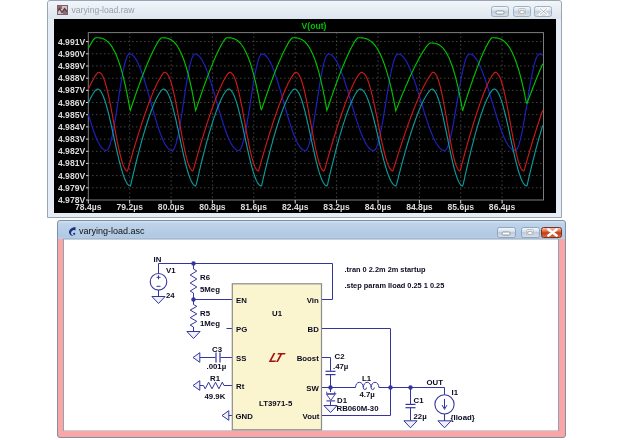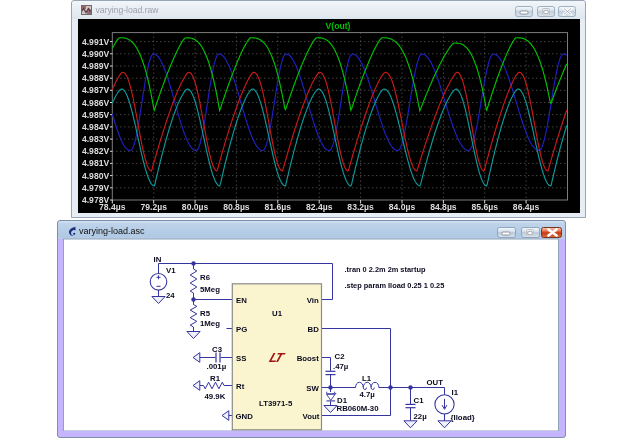--- a/index.html
+++ b/index.html
@@ -1,19 +1,19 @@
 <!DOCTYPE html>
 <html><head><meta charset="utf-8"><style>
 html,body{margin:0;padding:0;background:#fff;width:630px;height:440px;overflow:hidden;
 font-family:"Liberation Sans",sans-serif;}
 *{box-sizing:border-box}
 </style></head>
 <body>
 
-<div style="position:absolute;left:71px;top:0;width:514.5px;height:217.5px;background:#e6edf5;border:1px solid #97a5b5;border-radius:3px 3px 0 0">
+<div style="position:absolute;left:47px;top:0;width:514.5px;height:217.5px;background:#e6edf5;border:1px solid #97a5b5;border-radius:3px 3px 0 0">
   <div style="position:absolute;left:0;top:0;right:0;height:17.5px;background:linear-gradient(#f2f6fa,#dde5ee);border-radius:3px 3px 0 0"></div>
   <svg width="11" height="10" style="position:absolute;left:9px;top:4px">
       <rect x="0" y="0" width="11" height="10" fill="#cfc4c4"></rect>
       <rect x="0" y="0" width="5" height="4" fill="#9a6a66"></rect>
       <rect x="6" y="5" width="5" height="5" fill="#8d6a74"></rect>
       <path d="M0,7 L2.5,3.5 L5,7.5 L7.5,3.5 L10,6.5" stroke="#5d3d44" stroke-width="1.3" fill="none"></path>
       <rect x="0.5" y="0.5" width="10" height="9" fill="none" stroke="#77666e" stroke-width="1"></rect>
     </svg>
   <div style="position:absolute;left:23.5px;top:4px;font-size:8.6px;color:#999fa8">varying-load.raw</div>
   <div style="position:absolute;left:442.9px;top:5.3px;width:17.8px;height:11.1px;border:1px solid #9fb0c1;border-radius:2.5px;background:linear-gradient(#f4f8fb,#d3dde8 45%,#c3cfdd 50%,#d6e0ea);box-sizing:border-box">
@@ -124,21 +124,21 @@
         <g clip-path="url(#pc)" fill="none" stroke-width="1.15">
           <path stroke="#2020c4" d="M96.3,114.0 L97.0,116.5 L97.8,119.0 L98.5,121.5 L99.3,123.9 L100.0,126.2 L100.8,128.5 L101.5,130.7 L102.3,132.8 L103.0,134.8 L103.8,136.7 L104.5,138.5 L105.3,140.2 L106.0,141.8 L106.8,143.2 L107.5,144.6 L108.3,145.8 L109.0,146.8 L109.8,147.8 L110.5,148.6 L111.3,149.3 L112.0,149.8 L112.8,150.2 L113.5,150.4 L114.3,150.5 L115.0,150.3 L115.8,149.6 L116.5,148.5 L117.3,146.8 L118.0,144.7 L118.8,142.1 L119.5,139.1 L120.3,135.8 L121.0,132.1 L121.8,128.1 L122.5,123.8 L123.3,119.3 L124.0,114.6 L124.8,109.8 L125.5,104.9 L126.3,100.0 L127.0,95.1 L127.8,90.2 L128.6,85.5 L129.3,81.0 L130.1,76.7 L130.8,72.7 L131.6,69.0 L132.3,65.6 L133.1,62.6 L133.8,60.0 L134.6,57.8 L135.3,56.1 L136.1,54.9 L136.8,54.2 L137.6,54.0 L138.3,54.1 L139.1,54.3 L139.8,54.7 L140.6,55.2 L141.3,55.9 L142.1,56.7 L142.8,57.6 L143.6,58.7 L144.3,59.9 L145.1,61.3 L145.8,62.8 L146.6,64.4 L147.3,66.1 L148.1,67.9 L148.8,69.8 L149.6,71.8 L150.3,74.0 L151.1,76.2 L151.8,78.5 L152.6,80.8 L153.3,83.2 L154.1,85.7 L154.8,88.3 L155.6,90.8 L156.3,93.4 L157.1,96.1 L157.8,98.7 L158.6,101.4 L159.3,104.1 L160.1,106.7 L160.8,109.4 L161.6,112.0 L162.3,114.6 L163.1,117.2 L163.8,119.7 L164.6,122.2 L165.3,124.6 L166.1,126.9 L166.8,129.1 L167.6,131.3 L168.3,133.4 L169.1,135.4 L169.8,137.3 L170.6,139.1 L171.3,140.7 L172.1,142.3 L172.8,143.7 L173.6,145.0 L174.3,146.2 L175.1,147.2 L175.8,148.1 L176.6,148.9 L177.3,149.5 L178.1,150.0 L178.8,150.3 L179.6,150.5 L180.3,150.5 L181.1,150.1 L181.8,149.2 L182.6,147.8 L183.3,145.9 L184.1,143.5 L184.8,140.7 L185.6,137.5 L186.3,134.0 L187.1,130.1 L187.8,125.9 L188.6,121.5 L189.3,116.8 L190.1,112.0 L190.8,107.1 L191.6,102.2 L192.3,97.2 L193.1,92.3 L193.8,87.5 L194.6,82.9 L195.3,78.5 L196.1,74.3 L196.8,70.4 L197.6,66.8 L198.3,63.7 L199.1,60.9 L199.8,58.6 L200.6,56.7 L201.3,55.3 L202.1,54.4 L202.8,54.0 L203.6,54.0 L204.3,54.2 L205.1,54.5 L205.8,55.0 L206.6,55.6 L207.3,56.3 L208.1,57.2 L208.8,58.1 L209.6,59.3 L210.3,60.5 L211.1,61.9 L211.8,63.4 L212.6,65.0 L213.3,66.7 L214.1,68.5 L214.8,70.4 L215.6,72.4 L216.3,74.5 L217.1,76.7 L217.8,78.9 L218.6,81.2 L219.3,83.6 L220.1,86.0 L220.8,88.5 L221.6,91.0 L222.3,93.6 L223.1,96.2 L223.8,98.8 L224.6,101.4 L225.3,104.0 L226.1,106.6 L226.8,109.2 L227.6,111.7 L228.3,114.3 L229.1,116.8 L229.8,119.2 L230.6,121.6 L231.3,124.0 L232.1,126.3 L232.8,128.5 L233.6,130.7 L234.3,132.7 L235.1,134.7 L235.8,136.6 L236.6,138.4 L237.3,140.0 L238.1,141.6 L238.8,143.1 L239.6,144.4 L240.3,145.6 L241.1,146.7 L241.8,147.6 L242.6,148.4 L243.3,149.1 L244.1,149.7 L244.8,150.1 L245.6,150.4 L246.3,150.5 L247.1,150.4 L247.8,149.9 L248.6,148.9 L249.3,147.4 L250.1,145.5 L250.8,143.1 L251.6,140.4 L252.3,137.2 L253.1,133.7 L253.8,129.9 L254.6,125.8 L255.3,121.4 L256.1,116.9 L256.8,112.2 L257.6,107.5 L258.3,102.6 L259.1,97.8 L259.8,93.0 L260.6,88.3 L261.3,83.7 L262.1,79.4 L262.8,75.2 L263.6,71.4 L264.3,67.8 L265.1,64.6 L265.8,61.8 L266.6,59.3 L267.3,57.3 L268.1,55.8 L268.8,54.7 L269.6,54.1 L270.3,54.0 L271.1,54.1 L271.8,54.4 L272.6,54.8 L273.3,55.3 L274.1,56.0 L274.8,56.8 L275.6,57.7 L276.3,58.8 L277.1,60.0 L277.8,61.4 L278.6,62.8 L279.3,64.4 L280.1,66.1 L280.8,67.9 L281.6,69.8 L282.3,71.8 L283.1,73.9 L283.8,76.1 L284.6,78.3 L285.3,80.6 L286.1,83.0 L286.8,85.5 L287.6,88.0 L288.3,90.5 L289.1,93.1 L289.8,95.7 L290.6,98.3 L291.3,100.9 L292.1,103.5 L292.8,106.2 L293.6,108.8 L294.3,111.4 L295.1,114.0 L295.8,116.5 L296.6,119.0 L297.3,121.4 L298.1,123.8 L298.8,126.2 L299.6,128.4 L300.3,130.6 L301.1,132.7 L301.8,134.7 L302.6,136.6 L303.3,138.4 L304.1,140.1 L304.8,141.6 L305.6,143.1 L306.3,144.4 L307.1,145.7 L307.8,146.7 L308.6,147.7 L309.3,148.5 L310.1,149.2 L310.8,149.7 L311.6,150.1 L312.3,150.4 L313.1,150.5 L313.8,150.4 L314.6,149.8 L315.3,148.7 L316.1,147.1 L316.8,145.1 L317.6,142.6 L318.3,139.7 L319.1,136.5 L319.8,132.8 L320.6,128.9 L321.3,124.7 L322.1,120.3 L322.8,115.6 L323.6,110.9 L324.3,106.0 L325.1,101.1 L325.8,96.3 L326.6,91.4 L327.3,86.7 L328.1,82.2 L328.8,77.9 L329.6,73.8 L330.3,70.0 L331.1,66.5 L331.8,63.4 L332.6,60.7 L333.3,58.4 L334.1,56.6 L334.8,55.3 L335.6,54.4 L336.3,54.0 L337.1,54.0 L337.8,54.2 L338.6,54.5 L339.3,54.9 L340.1,55.5 L340.8,56.1 L341.6,56.9 L342.3,57.9 L343.1,58.9 L343.8,60.1 L344.6,61.4 L345.3,62.8 L346.1,64.3 L346.8,65.9 L347.6,67.6 L348.3,69.4 L349.1,71.2 L349.8,73.2 L350.6,75.3 L351.3,77.4 L352.1,79.6 L352.8,81.8 L353.6,84.1 L354.3,86.5 L355.1,88.9 L355.8,91.3 L356.6,93.8 L357.3,96.3 L358.1,98.8 L358.8,101.3 L359.6,103.8 L360.3,106.3 L361.1,108.8 L361.8,111.3 L362.6,113.8 L363.3,116.2 L364.1,118.6 L364.8,120.9 L365.6,123.2 L366.3,125.4 L367.1,127.6 L367.8,129.7 L368.6,131.8 L369.3,133.7 L370.1,135.6 L370.8,137.3 L371.6,139.0 L372.3,140.6 L373.1,142.1 L373.8,143.4 L374.6,144.7 L375.3,145.8 L376.1,146.9 L376.8,147.8 L377.6,148.5 L378.3,149.2 L379.1,149.7 L379.8,150.1 L380.6,150.4 L381.3,150.5 L382.1,150.4 L382.8,150.0 L383.6,149.1 L384.3,147.8 L385.1,146.0 L385.8,143.8 L386.6,141.2 L387.3,138.3 L388.1,135.0 L388.8,131.5 L389.6,127.6 L390.3,123.5 L391.1,119.2 L391.8,114.8 L392.6,110.2 L393.3,105.6 L394.1,100.9 L394.8,96.3 L395.6,91.7 L396.3,87.2 L397.1,82.8 L397.8,78.6 L398.6,74.7 L399.3,71.0 L400.1,67.6 L400.8,64.5 L401.6,61.8 L402.3,59.4 L403.1,57.5 L403.8,55.9 L404.6,54.8 L405.3,54.2 L406.1,54.0 L406.8,54.1 L407.6,54.3 L408.3,54.6 L409.1,55.0 L409.8,55.6 L410.6,56.3 L411.3,57.1 L412.1,58.0 L412.8,59.0 L413.6,60.1 L414.3,61.4 L415.1,62.8 L415.8,64.2 L416.6,65.8 L417.3,67.4 L418.1,69.1 L418.8,71.0 L419.6,72.9 L420.3,74.8 L421.1,76.9 L421.8,79.0 L422.6,81.2 L423.3,83.4 L424.1,85.7 L424.8,88.0 L425.6,90.3 L426.3,92.7 L427.1,95.1 L427.8,97.6 L428.6,100.0 L429.3,102.5 L430.1,104.9 L430.8,107.3 L431.6,109.8 L432.3,112.2 L433.1,114.5 L433.8,116.9 L434.6,119.2 L435.3,121.5 L436.1,123.7 L436.8,125.9 L437.6,128.0 L438.3,130.0 L439.1,132.0 L439.8,133.8 L440.6,135.7 L441.3,137.4 L442.1,139.0 L442.8,140.5 L443.6,142.0 L444.3,143.3 L445.1,144.5 L445.8,145.7 L446.6,146.7 L447.3,147.6 L448.1,148.4 L448.8,149.0 L449.6,149.6 L450.3,150.0 L451.1,150.3 L451.8,150.4 L452.6,150.5 L453.3,150.2 L454.1,149.6 L454.8,148.5 L455.6,146.9 L456.3,145.0 L457.1,142.8 L457.8,140.1 L458.6,137.1 L459.3,133.8 L460.1,130.3 L460.8,126.5 L461.6,122.4 L462.3,118.2 L463.1,113.9 L463.8,109.4 L464.6,104.9 L465.3,100.4 L466.1,95.8 L466.8,91.4 L467.6,87.0 L468.3,82.8 L469.1,78.7 L469.8,74.8 L470.6,71.2 L471.3,67.9 L472.1,64.9 L472.8,62.2 L473.6,59.8 L474.3,57.8 L475.1,56.3 L475.8,55.1 L476.6,54.3 L477.3,54.0 L478.1,54.0 L478.8,54.2 L479.6,54.5 L480.3,54.9 L481.1,55.4 L481.8,56.1 L482.6,56.9 L483.3,57.8 L484.1,58.9 L484.8,60.0 L485.6,61.3 L486.3,62.6 L487.1,64.1 L487.8,65.7 L488.6,67.4 L489.3,69.1 L490.1,71.0 L490.8,73.0 L491.6,75.0 L492.3,77.1 L493.1,79.2 L493.8,81.5 L494.6,83.7 L495.3,86.1 L496.1,88.5 L496.8,90.9 L497.6,93.3 L498.3,95.8 L499.1,98.3 L499.8,100.8 L500.6,103.2 L501.3,105.7 L502.1,108.2 L502.8,110.7 L503.6,113.1 L504.3,115.6 L505.1,117.9 L505.8,120.3 L506.6,122.6 L507.3,124.8 L508.1,127.0 L508.8,129.1 L509.6,131.1 L510.3,133.1 L511.1,135.0 L511.8,136.8 L512.5,138.5 L513.3,140.1 L514.0,141.6 L514.8,143.0 L515.5,144.3 L516.3,145.4 L517.0,146.5 L517.8,147.4 L518.5,148.2 L519.3,148.9 L520.0,149.5 L520.8,149.9 L521.5,150.3 L522.3,150.4 L523.0,150.5 L523.8,150.2 L524.5,149.6 L525.3,148.4 L526.0,146.9 L526.8,144.9 L527.5,142.5 L528.3,139.8 L529.0,136.7 L529.8,133.3 L530.5,129.6 L531.3,125.7 L532.0,121.5 L532.8,117.2 L533.5,112.7 L534.3,108.1 L535.0,103.5 L535.8,98.8 L536.5,94.2 L537.3,89.7 L538.0,85.3 L538.8,81.0 L539.5,77.0 L540.3,73.1 L541.0,69.6 L541.8,66.3 L542.5,63.4 L543.3,60.8 L544.0,58.6 L544.8,56.9 L545.5,55.5 L546.3,54.6 L547.0,54.1 L547.8,54.0 L548.5,54.1 L549.3,54.4 L550.0,54.8 L550.8,55.3"></path>
           <path stroke="#cc1a1a" d="M96.3,89.6 L97.0,87.9 L97.8,86.2 L98.5,84.6 L99.3,83.1 L100.0,81.6 L100.8,80.2 L101.5,78.8 L102.3,77.5 L103.0,76.3 L103.8,75.1 L104.5,74.1 L105.3,73.2 L106.0,72.5 L106.8,72.3 L107.5,72.5 L108.3,72.9 L109.0,73.6 L109.8,74.5 L110.5,75.8 L111.3,77.3 L112.0,79.1 L112.8,81.2 L113.5,83.6 L114.3,86.3 L115.0,89.1 L115.8,92.3 L116.5,95.6 L117.3,99.1 L118.0,102.8 L118.8,106.6 L119.5,110.6 L120.3,114.6 L121.0,118.7 L121.8,122.8 L122.5,126.9 L123.3,131.0 L124.0,135.1 L124.8,139.0 L125.5,142.8 L126.3,146.5 L127.0,150.0 L127.8,153.3 L128.6,156.4 L129.3,159.3 L130.1,161.8 L130.8,164.1 L131.6,166.1 L132.3,167.8 L133.1,169.1 L133.8,170.1 L134.6,170.7 L135.3,171.0 L136.1,169.1 L136.8,166.4 L137.6,163.7 L138.3,161.1 L139.1,158.5 L139.8,155.9 L140.6,153.3 L141.3,150.7 L142.1,148.2 L142.8,145.7 L143.6,143.2 L144.3,140.7 L145.1,138.3 L145.8,135.8 L146.6,133.4 L147.3,131.1 L148.1,128.7 L148.8,126.4 L149.6,124.1 L150.3,121.8 L151.1,119.6 L151.8,117.3 L152.6,115.1 L153.3,113.0 L154.1,110.8 L154.8,108.7 L155.6,106.7 L156.3,104.6 L157.1,102.6 L157.8,100.7 L158.6,98.7 L159.3,96.8 L160.1,94.9 L160.8,93.1 L161.6,91.3 L162.3,89.6 L163.1,87.9 L163.8,86.2 L164.6,84.6 L165.3,83.1 L166.1,81.6 L166.8,80.2 L167.6,78.8 L168.3,77.5 L169.1,76.3 L169.8,75.1 L170.6,74.1 L171.3,73.2 L172.1,72.5 L172.8,72.3 L173.6,72.5 L174.3,73.0 L175.1,73.7 L175.8,74.7 L176.6,76.0 L177.3,77.6 L178.1,79.5 L178.8,81.7 L179.6,84.1 L180.3,86.9 L181.1,89.9 L181.8,93.1 L182.6,96.5 L183.3,100.1 L184.1,103.9 L184.8,107.8 L185.6,111.9 L186.3,116.0 L187.1,120.2 L187.8,124.3 L188.6,128.5 L189.3,132.7 L190.1,136.7 L190.8,140.7 L191.6,144.5 L192.3,148.2 L193.1,151.7 L193.8,154.9 L194.6,157.9 L195.3,160.7 L196.1,163.1 L196.8,165.3 L197.6,167.1 L198.3,168.6 L199.1,169.7 L199.8,170.5 L200.6,170.9 L201.3,170.0 L202.1,167.3 L202.8,164.6 L203.6,161.9 L204.3,159.2 L205.1,156.6 L205.8,153.9 L206.6,151.3 L207.3,148.8 L208.1,146.2 L208.8,143.7 L209.6,141.1 L210.3,138.7 L211.1,136.2 L211.8,133.8 L212.6,131.3 L213.3,128.9 L214.1,126.6 L214.8,124.2 L215.6,121.9 L216.3,119.6 L217.1,117.4 L217.8,115.2 L218.6,113.0 L219.3,110.8 L220.1,108.7 L220.8,106.6 L221.6,104.5 L222.3,102.5 L223.1,100.5 L223.8,98.5 L224.6,96.6 L225.3,94.7 L226.1,92.8 L226.8,91.0 L227.6,89.3 L228.3,87.5 L229.1,85.9 L229.8,84.3 L230.6,82.7 L231.3,81.2 L232.1,79.8 L232.8,78.4 L233.6,77.1 L234.3,75.9 L235.1,74.8 L235.8,73.8 L236.6,73.0 L237.3,72.4 L238.1,72.3 L238.8,72.6 L239.6,73.1 L240.3,73.9 L241.1,74.9 L241.8,76.3 L242.6,77.9 L243.3,79.8 L244.1,82.0 L244.8,84.5 L245.6,87.2 L246.3,90.2 L247.1,93.3 L247.8,96.7 L248.6,100.3 L249.3,104.0 L250.1,107.9 L250.8,111.9 L251.6,115.9 L252.3,120.0 L253.1,124.2 L253.8,128.3 L254.6,132.4 L255.3,136.4 L256.1,140.3 L256.8,144.1 L257.6,147.7 L258.3,151.2 L259.1,154.4 L259.8,157.4 L260.6,160.2 L261.3,162.6 L262.1,164.8 L262.8,166.7 L263.6,168.2 L264.3,169.5 L265.1,170.3 L265.8,170.8 L266.6,170.9 L267.3,168.2 L268.1,165.5 L268.8,162.8 L269.6,160.2 L270.3,157.6 L271.1,155.0 L271.8,152.4 L272.6,149.9 L273.3,147.3 L274.1,144.8 L274.8,142.3 L275.6,139.9 L276.3,137.4 L277.1,135.0 L277.8,132.6 L278.6,130.3 L279.3,127.9 L280.1,125.6 L280.8,123.3 L281.6,121.1 L282.3,118.8 L283.1,116.6 L283.8,114.4 L284.6,112.3 L285.3,110.1 L286.1,108.1 L286.8,106.0 L287.6,104.0 L288.3,102.0 L289.1,100.0 L289.8,98.1 L290.6,96.2 L291.3,94.3 L292.1,92.5 L292.8,90.7 L293.6,89.0 L294.3,87.3 L295.1,85.7 L295.8,84.1 L296.6,82.6 L297.3,81.1 L298.1,79.7 L298.8,78.3 L299.6,77.1 L300.3,75.9 L301.1,74.8 L301.8,73.8 L302.6,73.0 L303.3,72.4 L304.1,72.4 L304.8,72.6 L305.6,73.1 L306.3,73.9 L307.1,75.0 L307.8,76.4 L308.6,78.0 L309.3,80.0 L310.1,82.2 L310.8,84.7 L311.6,87.5 L312.3,90.5 L313.1,93.8 L313.8,97.2 L314.6,100.8 L315.3,104.6 L316.1,108.5 L316.8,112.6 L317.6,116.7 L318.3,120.8 L319.1,125.0 L319.8,129.1 L320.6,133.2 L321.3,137.2 L322.1,141.1 L322.8,144.9 L323.6,148.5 L324.3,152.0 L325.1,155.2 L325.8,158.1 L326.6,160.8 L327.3,163.3 L328.1,165.4 L328.8,167.2 L329.6,168.6 L330.3,169.8 L331.1,170.5 L331.8,170.9 L332.6,170.0 L333.3,167.3 L334.1,164.6 L334.8,161.9 L335.6,159.3 L336.3,156.6 L337.1,154.0 L337.8,151.5 L338.6,148.9 L339.3,146.3 L340.1,143.8 L340.8,141.3 L341.6,138.9 L342.3,136.4 L343.1,134.0 L343.8,131.6 L344.6,129.2 L345.3,126.9 L346.1,124.5 L346.8,122.2 L347.6,120.0 L348.3,117.7 L349.1,115.5 L349.8,113.3 L350.6,111.2 L351.3,109.1 L352.1,107.0 L352.8,104.9 L353.6,102.9 L354.3,100.9 L355.1,98.9 L355.8,97.0 L356.6,95.1 L357.3,93.3 L358.1,91.5 L358.8,89.7 L359.6,88.0 L360.3,86.3 L361.1,84.7 L361.8,83.2 L362.6,81.6 L363.3,80.2 L364.1,78.8 L364.8,77.5 L365.6,76.3 L366.3,75.2 L367.1,74.2 L367.8,73.4 L368.6,72.7 L369.3,72.3 L370.1,72.4 L370.8,72.7 L371.6,73.1 L372.3,73.8 L373.1,74.8 L373.8,76.0 L374.6,77.4 L375.3,79.1 L376.1,81.0 L376.8,83.1 L377.6,85.5 L378.3,88.1 L379.1,90.8 L379.8,93.8 L380.6,96.9 L381.3,100.2 L382.1,103.6 L382.8,107.1 L383.6,110.8 L384.3,114.4 L385.1,118.2 L385.8,122.0 L386.6,125.8 L387.3,129.5 L388.1,133.2 L388.8,136.9 L389.6,140.5 L390.3,144.0 L391.1,147.3 L391.8,150.5 L392.6,153.5 L393.3,156.3 L394.1,159.0 L394.8,161.4 L395.6,163.5 L396.3,165.4 L397.1,167.1 L397.8,168.4 L398.6,169.5 L399.3,170.3 L400.1,170.8 L400.8,171.0 L401.6,168.9 L402.3,166.5 L403.1,164.0 L403.8,161.6 L404.6,159.2 L405.3,156.8 L406.1,154.4 L406.8,152.1 L407.6,149.7 L408.3,147.4 L409.1,145.1 L409.8,142.8 L410.6,140.6 L411.3,138.3 L412.1,136.1 L412.8,133.9 L413.6,131.7 L414.3,129.6 L415.1,127.4 L415.8,125.3 L416.6,123.2 L417.3,121.1 L418.1,119.1 L418.8,117.0 L419.6,115.0 L420.3,113.1 L421.1,111.1 L421.8,109.2 L422.6,107.3 L423.3,105.4 L424.1,103.5 L424.8,101.7 L425.6,99.9 L426.3,98.1 L427.1,96.4 L427.8,94.7 L428.6,93.0 L429.3,91.4 L430.1,89.8 L430.8,88.2 L431.6,86.7 L432.3,85.2 L433.1,83.8 L433.8,82.4 L434.6,81.0 L435.3,79.7 L436.1,78.5 L436.8,77.3 L437.6,76.2 L438.3,75.1 L439.1,74.0 L439.8,73.1 L440.6,72.4 L441.3,72.3 L442.1,72.6 L442.8,73.2 L443.6,74.0 L444.3,75.2 L445.1,76.7 L445.8,78.5 L446.6,80.7 L447.3,83.1 L448.1,85.9 L448.8,88.9 L449.6,92.2 L450.3,95.8 L451.1,99.5 L451.8,103.5 L452.6,107.6 L453.3,111.8 L454.1,116.1 L454.8,120.5 L455.6,124.9 L456.3,129.3 L457.1,133.6 L457.8,137.8 L458.6,142.0 L459.3,145.9 L460.1,149.7 L460.8,153.2 L461.6,156.5 L462.3,159.5 L463.1,162.2 L463.8,164.6 L464.6,166.6 L465.3,168.3 L466.1,169.5 L466.8,170.4 L467.6,170.9 L468.3,170.1 L469.1,167.3 L469.8,164.4 L470.6,161.6 L471.3,158.8 L472.1,156.0 L472.8,153.3 L473.6,150.6 L474.3,147.9 L475.1,145.2 L475.8,142.6 L476.6,139.9 L477.3,137.3 L478.1,134.8 L478.8,132.2 L479.6,129.7 L480.3,127.2 L481.1,124.8 L481.8,122.3 L482.6,119.9 L483.3,117.6 L484.1,115.2 L484.8,112.9 L485.6,110.7 L486.3,108.4 L487.1,106.2 L487.8,104.1 L488.6,101.9 L489.3,99.8 L490.1,97.8 L490.8,95.8 L491.6,93.8 L492.3,91.9 L493.1,90.0 L493.8,88.2 L494.6,86.5 L495.3,84.7 L496.1,83.1 L496.8,81.5 L497.6,80.0 L498.3,78.5 L499.1,77.2 L499.8,75.9 L500.6,74.8 L501.3,73.8 L502.1,73.0 L502.8,72.4 L503.6,72.3 L504.3,72.6 L505.1,73.1 L505.8,73.9 L506.6,74.9 L507.3,76.3 L508.1,77.9 L508.8,79.8 L509.6,82.0 L510.3,84.5 L511.1,87.2 L511.8,90.2 L512.5,93.3 L513.3,96.7 L514.0,100.3 L514.8,104.0 L515.5,107.9 L516.3,111.9 L517.0,115.9 L517.8,120.0 L518.5,124.2 L519.3,128.3 L520.0,132.4 L520.8,136.4 L521.5,140.3 L522.3,144.1 L523.0,147.7 L523.8,151.2 L524.5,154.4 L525.3,157.4 L526.0,160.2 L526.8,162.6 L527.5,164.8 L528.3,166.7 L529.0,168.2 L529.8,169.5 L530.5,170.3 L531.3,170.8 L532.0,170.9 L532.8,168.2 L533.5,165.5 L534.3,162.8 L535.0,160.2 L535.8,157.6 L536.5,155.0 L537.3,152.4 L538.0,149.9 L538.8,147.3 L539.5,144.8 L540.3,142.3 L541.0,139.9 L541.8,137.4 L542.5,135.0 L543.3,132.6 L544.0,130.3 L544.8,127.9 L545.5,125.6 L546.3,123.3 L547.0,121.1 L547.8,118.8 L548.5,116.6 L549.3,114.4 L550.0,112.3 L550.8,110.1"></path>
           <path stroke="#0d9a9a" d="M96.3,103.2 L97.0,101.5 L97.8,99.9 L98.5,98.3 L99.3,96.9 L100.0,95.5 L100.8,94.2 L101.5,93.0 L102.3,91.9 L103.0,90.9 L103.8,90.1 L104.5,89.5 L105.3,89.0 L106.0,89.1 L106.8,89.4 L107.5,89.9 L108.3,90.7 L109.0,91.8 L109.8,93.0 L110.5,94.5 L111.3,96.3 L112.0,98.2 L112.8,100.3 L113.5,102.6 L114.3,105.1 L115.0,107.8 L115.8,110.6 L116.5,113.5 L117.3,116.6 L118.0,119.8 L118.8,123.0 L119.5,126.4 L120.3,129.8 L121.0,133.2 L121.8,136.7 L122.5,140.1 L123.3,143.6 L124.0,147.0 L124.8,150.4 L125.5,153.7 L126.3,156.9 L127.0,160.0 L127.8,163.0 L128.6,165.9 L129.3,168.6 L130.1,171.2 L130.8,173.6 L131.6,175.8 L132.3,177.8 L133.1,179.7 L133.8,181.3 L134.6,182.6 L135.3,183.8 L136.1,184.7 L136.8,185.4 L137.6,185.8 L138.3,186.0 L139.1,183.5 L139.8,180.2 L140.6,177.0 L141.3,173.8 L142.1,170.7 L142.8,167.6 L143.6,164.5 L144.3,161.5 L145.1,158.5 L145.8,155.6 L146.6,152.7 L147.3,149.8 L148.1,147.0 L148.8,144.3 L149.6,141.5 L150.3,138.9 L151.1,136.3 L151.8,133.7 L152.6,131.1 L153.3,128.7 L154.1,126.2 L154.8,123.9 L155.6,121.5 L156.3,119.3 L157.1,117.0 L157.8,114.9 L158.6,112.8 L159.3,110.8 L160.1,108.8 L160.8,106.9 L161.6,105.0 L162.3,103.2 L163.1,101.5 L163.8,99.9 L164.6,98.3 L165.3,96.9 L166.1,95.5 L166.8,94.2 L167.6,93.0 L168.3,91.9 L169.1,90.9 L169.8,90.1 L170.6,89.4 L171.3,89.0 L172.1,89.1 L172.8,89.4 L173.6,90.0 L174.3,90.8 L175.1,91.9 L175.8,93.2 L176.6,94.8 L177.3,96.6 L178.1,98.5 L178.8,100.7 L179.6,103.1 L180.3,105.7 L181.1,108.4 L181.8,111.3 L182.6,114.3 L183.3,117.5 L184.1,120.7 L184.8,124.1 L185.6,127.5 L186.3,131.0 L187.1,134.5 L187.8,138.0 L188.6,141.5 L189.3,145.0 L190.1,148.4 L190.8,151.8 L191.6,155.1 L192.3,158.4 L193.1,161.5 L193.8,164.5 L194.6,167.3 L195.3,170.0 L196.1,172.5 L196.8,174.9 L197.6,177.0 L198.3,178.9 L199.1,180.7 L199.8,182.1 L200.6,183.4 L201.3,184.4 L202.1,185.2 L202.8,185.7 L203.6,186.0 L204.3,184.4 L205.1,181.1 L205.8,177.8 L206.6,174.6 L207.3,171.4 L208.1,168.2 L208.8,165.1 L209.6,162.0 L210.3,159.0 L211.1,156.0 L211.8,153.1 L212.6,150.2 L213.3,147.3 L214.1,144.5 L214.8,141.7 L215.6,139.0 L216.3,136.4 L217.1,133.7 L217.8,131.2 L218.6,128.6 L219.3,126.2 L220.1,123.8 L220.8,121.4 L221.6,119.1 L222.3,116.9 L223.1,114.7 L223.8,112.6 L224.6,110.5 L225.3,108.5 L226.1,106.6 L226.8,104.7 L227.6,102.9 L228.3,101.2 L229.1,99.5 L229.8,98.0 L230.6,96.5 L231.3,95.1 L232.1,93.8 L232.8,92.7 L233.6,91.6 L234.3,90.7 L235.1,89.9 L235.8,89.3 L236.6,89.0 L237.3,89.1 L238.1,89.5 L238.8,90.2 L239.6,91.1 L240.3,92.2 L241.1,93.5 L241.8,95.1 L242.6,96.9 L243.3,98.9 L244.1,101.1 L244.8,103.4 L245.6,106.0 L246.3,108.7 L247.1,111.6 L247.8,114.5 L248.6,117.6 L249.3,120.9 L250.1,124.1 L250.8,127.5 L251.6,130.9 L252.3,134.4 L253.1,137.8 L253.8,141.3 L254.6,144.7 L255.3,148.1 L256.1,151.5 L256.8,154.8 L257.6,157.9 L258.3,161.0 L259.1,164.0 L259.8,166.8 L260.6,169.5 L261.3,172.0 L262.1,174.4 L262.8,176.5 L263.6,178.5 L264.3,180.2 L265.1,181.8 L265.8,183.1 L266.6,184.1 L267.3,185.0 L268.1,185.6 L268.8,185.9 L269.6,185.7 L270.3,182.4 L271.1,179.2 L271.8,176.0 L272.6,172.8 L273.3,169.7 L274.1,166.6 L274.8,163.5 L275.6,160.5 L276.3,157.5 L277.1,154.6 L277.8,151.7 L278.6,148.9 L279.3,146.1 L280.1,143.4 L280.8,140.7 L281.6,138.0 L282.3,135.4 L283.1,132.8 L283.8,130.3 L284.6,127.8 L285.3,125.4 L286.1,123.1 L286.8,120.8 L287.6,118.5 L288.3,116.3 L289.1,114.2 L289.8,112.1 L290.6,110.1 L291.3,108.1 L292.1,106.2 L292.8,104.4 L293.6,102.7 L294.3,101.0 L295.1,99.4 L295.8,97.8 L296.6,96.4 L297.3,95.0 L298.1,93.8 L298.8,92.6 L299.6,91.6 L300.3,90.6 L301.1,89.9 L301.8,89.3 L302.6,89.0 L303.3,89.2 L304.1,89.6 L304.8,90.2 L305.6,91.1 L306.3,92.2 L307.1,93.6 L307.8,95.2 L308.6,97.0 L309.3,99.1 L310.1,101.3 L310.8,103.7 L311.6,106.3 L312.3,109.0 L313.1,111.9 L313.8,115.0 L314.6,118.1 L315.3,121.3 L316.1,124.7 L316.8,128.1 L317.6,131.5 L318.3,135.0 L319.1,138.5 L319.8,142.0 L320.6,145.4 L321.3,148.8 L322.1,152.2 L322.8,155.5 L323.6,158.7 L324.3,161.8 L325.1,164.7 L325.8,167.5 L326.6,170.2 L327.3,172.7 L328.1,175.0 L328.8,177.1 L329.6,179.0 L330.3,180.7 L331.1,182.2 L331.8,183.4 L332.6,184.4 L333.3,185.2 L334.1,185.7 L334.8,186.0 L335.6,184.5 L336.3,181.2 L337.1,178.0 L337.8,174.7 L338.6,171.6 L339.3,168.4 L340.1,165.3 L340.8,162.3 L341.6,159.3 L342.3,156.3 L343.1,153.4 L343.8,150.5 L344.6,147.6 L345.3,144.8 L346.1,142.1 L346.8,139.4 L347.6,136.7 L348.3,134.1 L349.1,131.6 L349.8,129.1 L350.6,126.6 L351.3,124.2 L352.1,121.9 L352.8,119.6 L353.6,117.3 L354.3,115.1 L355.1,113.0 L355.8,111.0 L356.6,109.0 L357.3,107.0 L358.1,105.2 L358.8,103.4 L359.6,101.6 L360.3,100.0 L361.1,98.4 L361.8,96.9 L362.6,95.5 L363.3,94.2 L364.1,93.0 L364.8,91.9 L365.6,90.9 L366.3,90.1 L367.1,89.5 L367.8,89.1 L368.6,89.0 L369.3,89.2 L370.1,89.7 L370.8,90.3 L371.6,91.1 L372.3,92.1 L373.1,93.3 L373.8,94.8 L374.6,96.3 L375.3,98.1 L376.1,100.0 L376.8,102.1 L377.6,104.4 L378.3,106.8 L379.1,109.3 L379.8,111.9 L380.6,114.7 L381.3,117.5 L382.1,120.5 L382.8,123.5 L383.6,126.5 L384.3,129.7 L385.1,132.8 L385.8,136.0 L386.6,139.2 L387.3,142.3 L388.1,145.5 L388.8,148.6 L389.6,151.6 L390.3,154.6 L391.1,157.6 L391.8,160.4 L392.6,163.2 L393.3,165.8 L394.1,168.3 L394.8,170.7 L395.6,172.9 L396.3,175.0 L397.1,177.0 L397.8,178.7 L398.6,180.3 L399.3,181.7 L400.1,182.9 L400.8,183.9 L401.6,184.7 L402.3,185.4 L403.1,185.8 L403.8,186.0 L404.6,184.4 L405.3,181.4 L406.1,178.5 L406.8,175.5 L407.6,172.6 L408.3,169.8 L409.1,166.9 L409.8,164.1 L410.6,161.4 L411.3,158.6 L412.1,155.9 L412.8,153.3 L413.6,150.6 L414.3,148.1 L415.1,145.5 L415.8,143.0 L416.6,140.5 L417.3,138.1 L418.1,135.7 L418.8,133.3 L419.6,131.0 L420.3,128.7 L421.1,126.5 L421.8,124.3 L422.6,122.2 L423.3,120.1 L424.1,118.0 L424.8,116.0 L425.6,114.1 L426.3,112.2 L427.1,110.3 L427.8,108.5 L428.6,106.8 L429.3,105.1 L430.1,103.4 L430.8,101.9 L431.6,100.3 L432.3,98.9 L433.1,97.5 L433.8,96.2 L434.6,95.0 L435.3,93.8 L436.1,92.7 L436.8,91.8 L437.6,90.9 L438.3,90.1 L439.1,89.4 L439.8,89.0 L440.6,89.1 L441.3,89.5 L442.1,90.2 L442.8,91.1 L443.6,92.4 L444.3,93.8 L445.1,95.6 L445.8,97.5 L446.6,99.7 L447.3,102.1 L448.1,104.8 L448.8,107.6 L449.6,110.6 L450.3,113.7 L451.1,117.0 L451.8,120.4 L452.6,123.9 L453.3,127.4 L454.1,131.1 L454.8,134.7 L455.6,138.4 L456.3,142.1 L457.1,145.8 L457.8,149.4 L458.6,152.9 L459.3,156.4 L460.1,159.7 L460.8,162.9 L461.6,166.0 L462.3,168.9 L463.1,171.6 L463.8,174.1 L464.6,176.4 L465.3,178.5 L466.1,180.4 L466.8,182.0 L467.6,183.3 L468.3,184.4 L469.1,185.2 L469.8,185.7 L470.6,186.0 L471.3,183.9 L472.1,180.5 L472.8,177.0 L473.6,173.7 L474.3,170.3 L475.1,167.0 L475.8,163.8 L476.6,160.6 L477.3,157.4 L478.1,154.3 L478.8,151.2 L479.6,148.2 L480.3,145.3 L481.1,142.4 L481.8,139.5 L482.6,136.7 L483.3,133.9 L484.1,131.2 L484.8,128.6 L485.6,126.0 L486.3,123.5 L487.1,121.0 L487.8,118.6 L488.6,116.3 L489.3,114.0 L490.1,111.8 L490.8,109.7 L491.6,107.6 L492.3,105.6 L493.1,103.7 L493.8,101.9 L494.6,100.1 L495.3,98.4 L496.1,96.9 L496.8,95.4 L497.6,94.0 L498.3,92.8 L499.1,91.6 L499.8,90.7 L500.6,89.9 L501.3,89.3 L502.1,89.0 L502.8,89.1 L503.6,89.5 L504.3,90.2 L505.1,91.1 L505.8,92.2 L506.6,93.5 L507.3,95.1 L508.1,96.9 L508.8,98.9 L509.6,101.1 L510.3,103.4 L511.1,106.0 L511.8,108.7 L512.5,111.6 L513.3,114.5 L514.0,117.6 L514.8,120.9 L515.5,124.1 L516.3,127.5 L517.0,130.9 L517.8,134.4 L518.5,137.8 L519.3,141.3 L520.0,144.7 L520.8,148.1 L521.5,151.5 L522.3,154.8 L523.0,157.9 L523.8,161.0 L524.5,164.0 L525.3,166.8 L526.0,169.5 L526.8,172.0 L527.5,174.4 L528.3,176.5 L529.0,178.5 L529.8,180.2 L530.5,181.8 L531.3,183.1 L532.0,184.1 L532.8,185.0 L533.5,185.6 L534.3,185.9 L535.0,185.7 L535.8,182.4 L536.5,179.2 L537.3,176.0 L538.0,172.8 L538.8,169.7 L539.5,166.6 L540.3,163.5 L541.0,160.5 L541.8,157.5 L542.5,154.6 L543.3,151.7 L544.0,148.9 L544.8,146.1 L545.5,143.4 L546.3,140.7 L547.0,138.0 L547.8,135.4 L548.5,132.8 L549.3,130.3 L550.0,127.8 L550.8,125.4"></path>
           <path stroke="#00c400" d="M96.3,48.5 L97.0,47.1 L97.8,45.7 L98.5,44.3 L99.3,43.1 L100.0,41.8 L100.8,40.7 L101.5,39.7 L102.3,38.8 L103.0,38.0 L103.8,37.7 L104.5,37.7 L105.3,37.7 L106.0,37.7 L106.8,37.8 L107.5,37.9 L108.3,38.0 L109.0,38.1 L109.8,38.3 L110.5,38.5 L111.3,38.8 L112.0,39.2 L112.8,39.5 L113.5,40.0 L114.3,40.5 L115.0,41.1 L115.8,41.7 L116.5,42.4 L117.3,43.3 L118.0,44.1 L118.8,45.1 L119.5,46.2 L120.3,47.3 L121.0,48.6 L121.8,49.9 L122.5,51.4 L123.3,53.0 L124.0,54.6 L124.8,56.4 L125.5,58.3 L126.3,60.3 L127.0,62.5 L127.8,64.8 L128.6,67.2 L129.3,69.7 L130.1,72.4 L130.8,75.2 L131.6,78.2 L132.3,81.3 L133.1,84.5 L133.8,87.9 L134.6,91.5 L135.3,95.2 L136.1,99.1 L136.8,103.1 L137.6,107.3 L138.3,110.3 L139.1,108.1 L139.8,105.8 L140.6,103.6 L141.3,101.4 L142.1,99.2 L142.8,97.0 L143.6,94.9 L144.3,92.7 L145.1,90.6 L145.8,88.5 L146.6,86.4 L147.3,84.4 L148.1,82.3 L148.8,80.3 L149.6,78.3 L150.3,76.3 L151.1,74.4 L151.8,72.5 L152.6,70.6 L153.3,68.7 L154.1,66.8 L154.8,65.0 L155.6,63.2 L156.3,61.4 L157.1,59.7 L157.8,58.0 L158.6,56.3 L159.3,54.7 L160.1,53.1 L160.8,51.5 L161.6,50.0 L162.3,48.5 L163.1,47.1 L163.8,45.7 L164.6,44.3 L165.3,43.1 L166.1,41.8 L166.8,40.7 L167.6,39.7 L168.3,38.8 L169.1,38.0 L169.8,37.7 L170.6,37.7 L171.3,37.7 L172.1,37.8 L172.8,37.8 L173.6,37.9 L174.3,38.0 L175.1,38.2 L175.8,38.3 L176.6,38.6 L177.3,38.9 L178.1,39.2 L178.8,39.6 L179.6,40.1 L180.3,40.6 L181.1,41.2 L181.8,41.9 L182.6,42.7 L183.3,43.5 L184.1,44.4 L184.8,45.4 L185.6,46.5 L186.3,47.8 L187.1,49.1 L187.8,50.5 L188.6,52.0 L189.3,53.6 L190.1,55.4 L190.8,57.2 L191.6,59.2 L192.3,61.3 L193.1,63.6 L193.8,65.9 L194.6,68.5 L195.3,71.1 L196.1,73.9 L196.8,76.8 L197.6,79.9 L198.3,83.2 L199.1,86.6 L199.8,90.1 L200.6,93.8 L201.3,97.7 L202.1,101.7 L202.8,106.0 L203.6,110.4 L204.3,108.7 L205.1,106.4 L205.8,104.2 L206.6,101.9 L207.3,99.7 L208.1,97.5 L208.8,95.3 L209.6,93.1 L210.3,91.0 L211.1,88.8 L211.8,86.7 L212.6,84.6 L213.3,82.5 L214.1,80.5 L214.8,78.5 L215.6,76.5 L216.3,74.5 L217.1,72.5 L217.8,70.6 L218.6,68.7 L219.3,66.8 L220.1,64.9 L220.8,63.1 L221.6,61.3 L222.3,59.6 L223.1,57.8 L223.8,56.1 L224.6,54.5 L225.3,52.8 L226.1,51.3 L226.8,49.7 L227.6,48.2 L228.3,46.8 L229.1,45.4 L229.8,44.0 L230.6,42.7 L231.3,41.5 L232.1,40.4 L232.8,39.4 L233.6,38.5 L234.3,37.8 L235.1,37.7 L235.8,37.7 L236.6,37.7 L237.3,37.8 L238.1,37.8 L238.8,37.9 L239.6,38.0 L240.3,38.2 L241.1,38.4 L241.8,38.6 L242.6,38.9 L243.3,39.3 L244.1,39.7 L244.8,40.1 L245.6,40.7 L246.3,41.3 L247.1,42.0 L247.8,42.7 L248.6,43.5 L249.3,44.5 L250.1,45.5 L250.8,46.5 L251.6,47.7 L252.3,49.0 L253.1,50.4 L253.8,51.9 L254.6,53.5 L255.3,55.2 L256.1,57.0 L256.8,59.0 L257.6,61.0 L258.3,63.2 L259.1,65.6 L259.8,68.0 L260.6,70.6 L261.3,73.3 L262.1,76.2 L262.8,79.2 L263.6,82.3 L264.3,85.6 L265.1,89.1 L265.8,92.7 L266.6,96.5 L267.3,100.4 L268.1,104.5 L268.8,108.8 L269.6,109.6 L270.3,107.3 L271.1,105.1 L271.8,102.9 L272.6,100.7 L273.3,98.5 L274.1,96.3 L274.8,94.2 L275.6,92.0 L276.3,89.9 L277.1,87.8 L277.8,85.7 L278.6,83.7 L279.3,81.7 L280.1,79.6 L280.8,77.7 L281.6,75.7 L282.3,73.7 L283.1,71.8 L283.8,69.9 L284.6,68.1 L285.3,66.2 L286.1,64.4 L286.8,62.6 L287.6,60.9 L288.3,59.1 L289.1,57.4 L289.8,55.8 L290.6,54.1 L291.3,52.6 L292.1,51.0 L292.8,49.5 L293.6,48.0 L294.3,46.6 L295.1,45.2 L295.8,43.9 L296.6,42.6 L297.3,41.5 L298.1,40.4 L298.8,39.4 L299.6,38.5 L300.3,37.8 L301.1,37.7 L301.8,37.7 L302.6,37.7 L303.3,37.8 L304.1,37.8 L304.8,37.9 L305.6,38.0 L306.3,38.2 L307.1,38.4 L307.8,38.7 L308.6,39.0 L309.3,39.3 L310.1,39.7 L310.8,40.2 L311.6,40.7 L312.3,41.4 L313.1,42.0 L313.8,42.8 L314.6,43.7 L315.3,44.6 L316.1,45.6 L316.8,46.7 L317.6,48.0 L318.3,49.3 L319.1,50.7 L319.8,52.2 L320.6,53.8 L321.3,55.6 L322.1,57.5 L322.8,59.4 L323.6,61.5 L324.3,63.8 L325.1,66.2 L325.8,68.7 L326.6,71.3 L327.3,74.1 L328.1,77.0 L328.8,80.1 L329.6,83.3 L330.3,86.7 L331.1,90.2 L331.8,93.9 L332.6,97.7 L333.3,101.7 L334.1,105.9 L334.8,110.3 L335.6,108.8 L336.3,106.5 L337.1,104.3 L337.8,102.0 L338.6,99.8 L339.3,97.6 L340.1,95.4 L340.8,93.3 L341.6,91.1 L342.3,89.0 L343.1,86.9 L343.8,84.8 L344.6,82.8 L345.3,80.7 L346.1,78.7 L346.8,76.7 L347.6,74.8 L348.3,72.8 L349.1,70.9 L349.8,69.0 L350.6,67.1 L351.3,65.3 L352.1,63.5 L352.8,61.7 L353.6,59.9 L354.3,58.2 L355.1,56.5 L355.8,54.9 L356.6,53.2 L357.3,51.6 L358.1,50.1 L358.8,48.6 L359.6,47.2 L360.3,45.7 L361.1,44.4 L361.8,43.1 L362.6,41.9 L363.3,40.7 L364.1,39.7 L364.8,38.8 L365.6,38.0 L366.3,37.7 L367.1,37.7 L367.8,37.7 L368.6,37.7 L369.3,37.8 L370.1,37.8 L370.8,37.9 L371.6,38.0 L372.3,38.2 L373.1,38.4 L373.8,38.6 L374.6,38.8 L375.3,39.1 L376.1,39.5 L376.8,39.9 L377.6,40.3 L378.3,40.9 L379.1,41.4 L379.8,42.1 L380.6,42.7 L381.3,43.5 L382.1,44.3 L382.8,45.2 L383.6,46.2 L384.3,47.3 L385.1,48.4 L385.8,49.7 L386.6,51.0 L387.3,52.4 L388.1,53.9 L388.8,55.4 L389.6,57.1 L390.3,58.9 L391.1,60.8 L391.8,62.8 L392.6,64.9 L393.3,67.1 L394.1,69.4 L394.8,71.8 L395.6,74.4 L396.3,77.1 L397.1,79.8 L397.8,82.8 L398.6,85.8 L399.3,89.0 L400.1,92.3 L400.8,95.7 L401.6,99.3 L402.3,103.0 L403.1,106.8 L403.8,110.8 L404.6,108.9 L405.3,107.0 L406.1,105.1 L406.8,103.2 L407.6,101.3 L408.3,99.4 L409.1,97.6 L409.8,95.8 L410.6,93.9 L411.3,92.1 L412.1,90.4 L412.8,88.6 L413.6,86.8 L414.3,85.1 L415.1,83.4 L415.8,81.7 L416.6,80.0 L417.3,78.3 L418.1,76.6 L418.8,75.0 L419.6,73.4 L420.3,71.8 L421.1,70.2 L421.8,68.7 L422.6,67.1 L423.3,65.6 L424.1,64.1 L424.8,62.7 L425.6,61.2 L426.3,59.8 L427.1,58.4 L427.8,57.1 L428.6,55.7 L429.3,54.4 L430.1,53.2 L430.8,51.9 L431.6,50.8 L432.3,49.6 L433.1,48.5 L433.8,47.4 L434.6,46.4 L435.3,45.5 L436.1,44.6 L436.8,43.9 L437.6,43.2 L438.3,43.0 L439.1,43.0 L439.8,43.0 L440.6,43.1 L441.3,43.1 L442.1,43.2 L442.8,43.3 L443.6,43.5 L444.3,43.7 L445.1,43.9 L445.8,44.2 L446.6,44.6 L447.3,45.0 L448.1,45.5 L448.8,46.1 L449.6,46.7 L450.3,47.4 L451.1,48.2 L451.8,49.1 L452.6,50.1 L453.3,51.2 L454.1,52.4 L454.8,53.6 L455.6,55.0 L456.3,56.5 L457.1,58.1 L457.8,59.9 L458.6,61.7 L459.3,63.7 L460.1,65.8 L460.8,68.0 L461.6,70.4 L462.3,72.9 L463.1,75.6 L463.8,78.4 L464.6,81.3 L465.3,84.4 L466.1,87.7 L466.8,91.1 L467.6,94.7 L468.3,98.5 L469.1,102.4 L469.8,106.5 L470.6,110.8 L471.3,108.4 L472.1,106.0 L472.8,103.6 L473.6,101.3 L474.3,98.9 L475.1,96.6 L475.8,94.3 L476.6,92.1 L477.3,89.8 L478.1,87.6 L478.8,85.4 L479.6,83.2 L480.3,81.0 L481.1,78.9 L481.8,76.8 L482.6,74.7 L483.3,72.7 L484.1,70.6 L484.8,68.6 L485.6,66.7 L486.3,64.7 L487.1,62.8 L487.8,60.9 L488.6,59.1 L489.3,57.3 L490.1,55.5 L490.8,53.8 L491.6,52.1 L492.3,50.5 L493.1,48.9 L493.8,47.3 L494.6,45.9 L495.3,44.4 L496.1,43.1 L496.8,41.8 L497.6,40.6 L498.3,39.5 L499.1,38.5 L499.8,37.8 L500.6,37.7 L501.3,37.7 L502.1,37.7 L502.8,37.8 L503.6,37.8 L504.3,37.9 L505.1,38.0 L505.8,38.1 L506.6,38.3 L507.3,38.6 L508.1,38.8 L508.8,39.1 L509.6,39.5 L510.3,39.9 L511.1,40.4 L511.8,41.0 L512.5,41.6 L513.3,42.3 L514.0,43.0 L514.8,43.9 L515.5,44.8 L516.3,45.8 L517.0,46.9 L517.8,48.0 L518.5,49.3 L519.3,50.7 L520.0,52.1 L520.8,53.7 L521.5,55.4 L522.3,57.1 L523.0,59.0 L523.8,61.0 L524.5,63.2 L525.3,65.4 L526.0,67.8 L526.8,70.2 L527.5,72.9 L528.3,75.6 L529.0,78.5 L529.8,81.5 L530.5,84.7 L531.3,87.9 L532.0,91.4 L532.8,95.0 L533.5,98.7 L534.3,102.6 L535.0,103.4 L535.8,101.3 L536.5,99.3 L537.3,97.3 L538.0,95.2 L538.8,93.2 L539.5,91.3 L540.3,89.3 L541.0,87.3 L541.8,85.4 L542.5,83.5 L543.3,81.6 L544.0,79.7 L544.8,77.9 L545.5,76.0 L546.3,74.2 L547.0,72.4 L547.8,70.6 L548.5,68.9 L549.3,67.2 L550.0,65.4 L550.8,63.8"></path>
         </g>
       </svg>
   </div>
 </div>
 
-<div style="position:absolute;left:57px;top:220px;width:508.5px;height:218px;background:#c4b5fd;border:1px solid #7a91a8;border-radius:3px">
+<div style="position:absolute;left:57px;top:220px;width:508.5px;height:218px;background:#fca5a5;border:1px solid #7a91a8;border-radius:3px">
   <div style="position:absolute;left:0;top:0;right:0;height:17.5px;background:linear-gradient(#d4e3f3,#bed3ea 15%,#b0c9e4 85%,#bccfe8);border-radius:3px 3px 0 0"></div>
   <svg width="10" height="11" style="position:absolute;left:9px;top:5px">
       <path d="M8.5,1 C4,1.5 2,4 2,6 C2,8.5 4.5,10 6.5,10 C4,9 3.5,7 4.5,5.5 C5.5,4 7.5,3.5 8.5,4.5 Z" fill="#1c2f7c"></path>
       <circle cx="7.2" cy="7.8" r="1.1" fill="#1c2f7c"></circle>
     </svg>
   <div style="position:absolute;left:21px;top:4.5px;font-size:9px;color:#101010">varying-load.asc</div>
   <div style="position:absolute;left:438.6px;top:6px;width:19px;height:11px;border:1px solid #92a5bb;border-radius:2.5px;background:linear-gradient(#f2f7fb,#cfdcea 45%,#bccbde 50%,#d2dfec);box-sizing:border-box">
       <svg width="16" height="9" style="position:absolute;left:0px;top:0px">
         <rect x="4" y="4" width="8" height="3" rx="1.2" fill="#fff" stroke="#7a828c" stroke-width="0.8"></rect>
       </svg>

